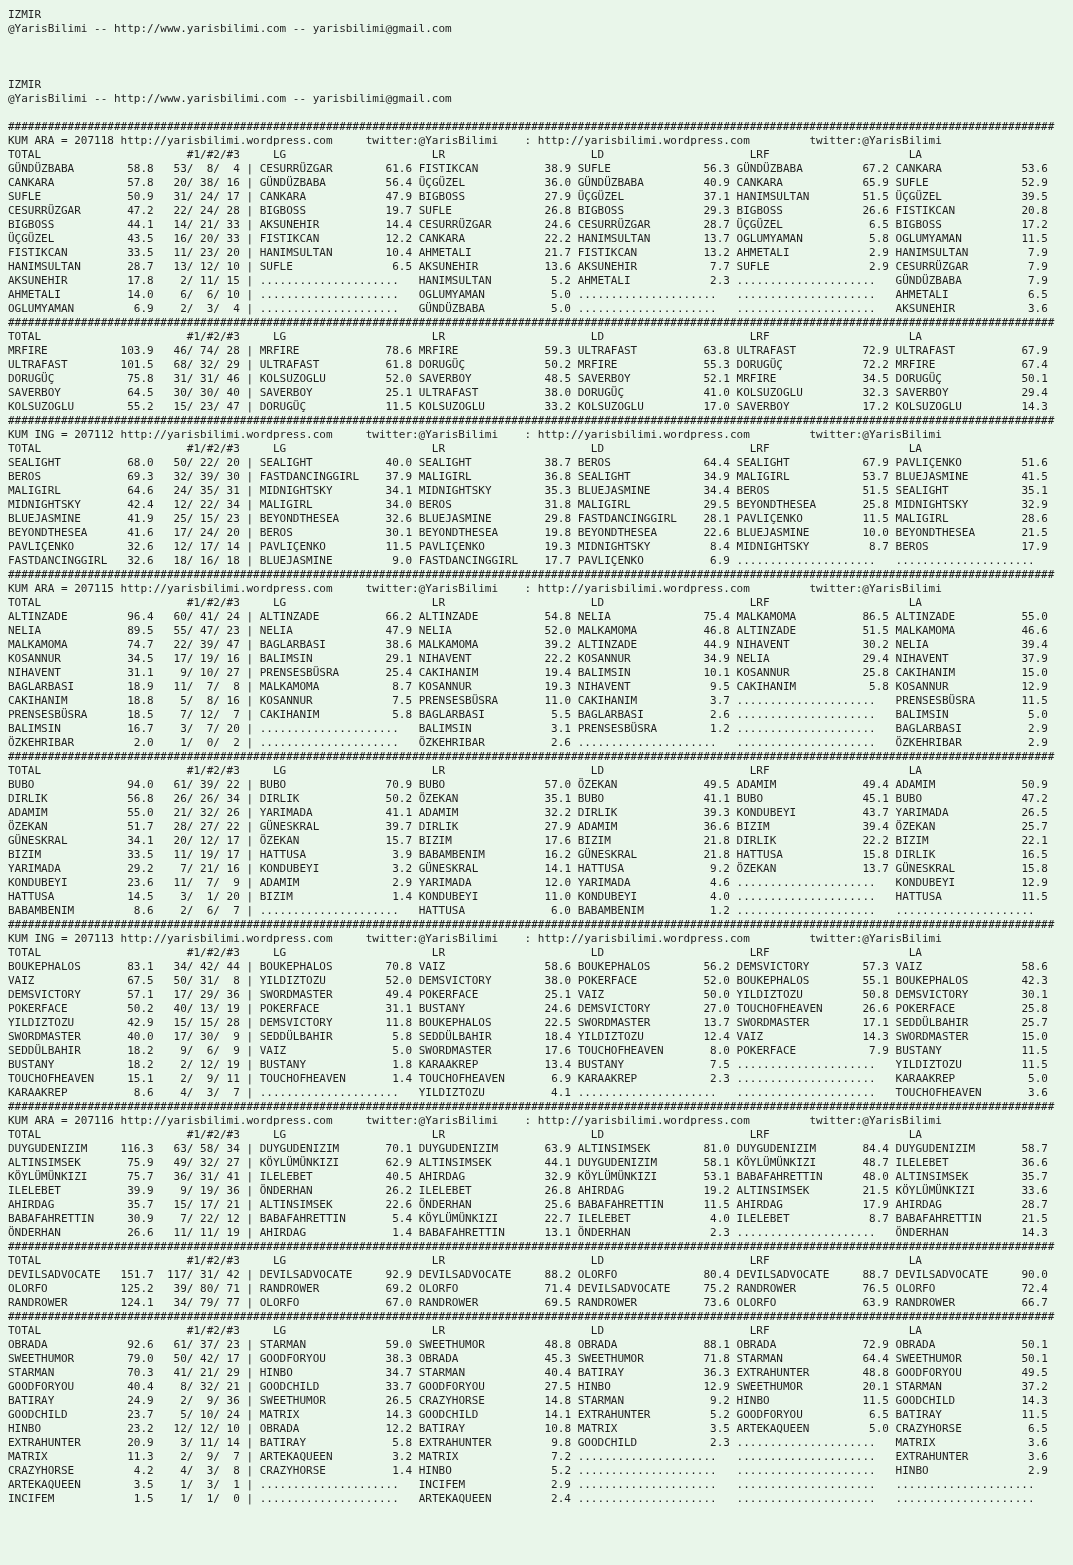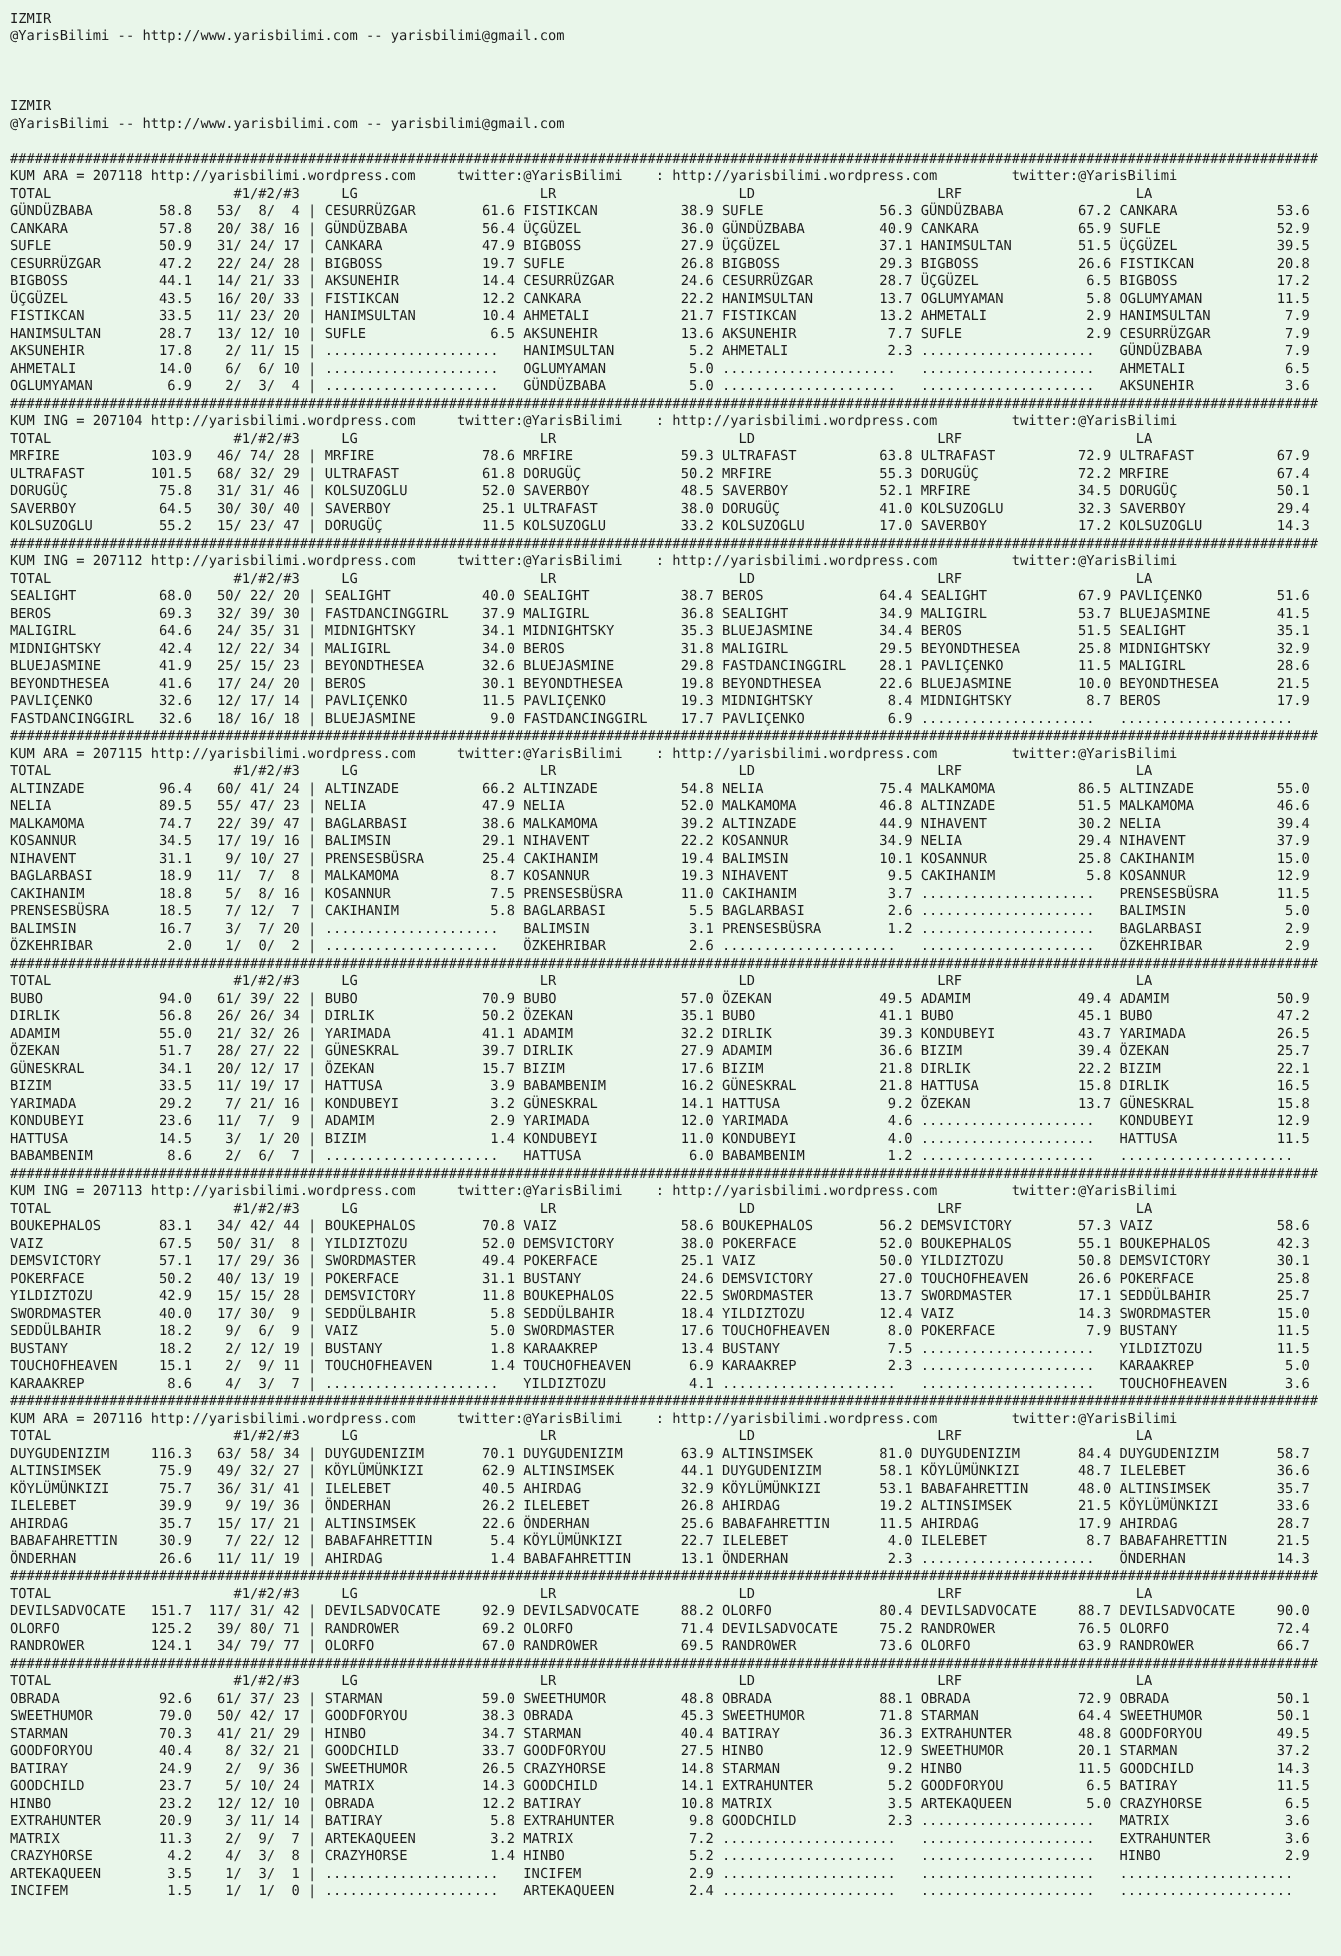--- a/index.html
+++ b/index.html
@@ -50,21 +50,20 @@
         <span class="line"><span>BIGBOSS          </span><span> 44.1</span><span>  </span><span> 14/ 21/ 33</span><span> | </span><span>AKSUNEHIR         </span><span> 14.4 </span><span>CESURRÜZGAR       </span><span> 24.6 </span><span>CESURRÜZGAR       </span><span> 28.7 </span><span>ÜÇGÜZEL           </span><span>  6.5 </span><span>BIGBOSS           </span><span> 17.2 </span></span>
         <span class="line"><span>ÜÇGÜZEL          </span><span> 43.5</span><span>  </span><span> 16/ 20/ 33</span><span> | </span><span>FISTIKCAN         </span><span> 12.2 </span><span>CANKARA           </span><span> 22.2 </span><span>HANIMSULTAN       </span><span> 13.7 </span><span>OGLUMYAMAN        </span><span>  5.8 </span><span>OGLUMYAMAN        </span><span> 11.5 </span></span>
         <span class="line"><span>FISTIKCAN        </span><span> 33.5</span><span>  </span><span> 11/ 23/ 20</span><span> | </span><span>HANIMSULTAN       </span><span> 10.4 </span><span>AHMETALI          </span><span> 21.7 </span><span>FISTIKCAN         </span><span> 13.2 </span><span>AHMETALI          </span><span>  2.9 </span><span>HANIMSULTAN       </span><span>  7.9 </span></span>
         <span class="line"><span>HANIMSULTAN      </span><span> 28.7</span><span>  </span><span> 13/ 12/ 10</span><span> | </span><span>SUFLE             </span><span>  6.5 </span><span>AKSUNEHIR         </span><span> 13.6 </span><span>AKSUNEHIR         </span><span>  7.7 </span><span>SUFLE             </span><span>  2.9 </span><span>CESURRÜZGAR       </span><span>  7.9 </span></span>
         <span class="line"><span>AKSUNEHIR        </span><span> 17.8</span><span>  </span><span>  2/ 11/ 15</span><span> | </span><span>.....................   </span><span>HANIMSULTAN       </span><span>  5.2 </span><span>AHMETALI          </span><span>  2.3 </span><span>.....................   </span><span>GÜNDÜZBABA        </span><span>  7.9 </span></span>
         <span class="line"><span>AHMETALI         </span><span> 14.0</span><span>  </span><span>  6/  6/ 10</span><span> | </span><span>.....................   </span><span>OGLUMYAMAN        </span><span>  5.0 </span><span>.....................   </span><span>.....................   </span><span>AHMETALI          </span><span>  6.5 </span></span>
         <span class="line"><span>OGLUMYAMAN       </span><span>  6.9</span><span>  </span><span>  2/  3/  4</span><span> | </span><span>.....................   </span><span>GÜNDÜZBABA        </span><span>  5.0 </span><span>.....................   </span><span>.....................   </span><span>AKSUNEHIR         </span><span>  3.6 </span></span>
       </div>
       <div class="sec">
         <span class="line">##############################################################################################################################################################</span>
-        <span class="line"><span>KUM ING = 207104 </span><span>http://yarisbilimi.wordpress.com</span><span>     </span><span>twitter:@YarisBilimi</span><span>    : </span><span>http://yarisbilimi.wordpress.com</span><span>         </span><span>twitter:@YarisBilimi</span></span>
         <span class="line">TOTAL                      #1/#2/#3     LG                      LR                      LD                      LRF                     LA                    </span>
         <span class="line"><span>MRFIRE           </span><span>103.9</span><span>  </span><span> 46/ 74/ 28</span><span> | </span><span>MRFIRE            </span><span> 78.6 </span><span>MRFIRE            </span><span> 59.3 </span><span>ULTRAFAST         </span><span> 63.8 </span><span>ULTRAFAST         </span><span> 72.9 </span><span>ULTRAFAST         </span><span> 67.9 </span></span>
         <span class="line"><span>ULTRAFAST        </span><span>101.5</span><span>  </span><span> 68/ 32/ 29</span><span> | </span><span>ULTRAFAST         </span><span> 61.8 </span><span>DORUGÜÇ           </span><span> 50.2 </span><span>MRFIRE            </span><span> 55.3 </span><span>DORUGÜÇ           </span><span> 72.2 </span><span>MRFIRE            </span><span> 67.4 </span></span>
         <span class="line"><span>DORUGÜÇ          </span><span> 75.8</span><span>  </span><span> 31/ 31/ 46</span><span> | </span><span>KOLSUZOGLU        </span><span> 52.0 </span><span>SAVERBOY          </span><span> 48.5 </span><span>SAVERBOY          </span><span> 52.1 </span><span>MRFIRE            </span><span> 34.5 </span><span>DORUGÜÇ           </span><span> 50.1 </span></span>
         <span class="line"><span>SAVERBOY         </span><span> 64.5</span><span>  </span><span> 30/ 30/ 40</span><span> | </span><span>SAVERBOY          </span><span> 25.1 </span><span>ULTRAFAST         </span><span> 38.0 </span><span>DORUGÜÇ           </span><span> 41.0 </span><span>KOLSUZOGLU        </span><span> 32.3 </span><span>SAVERBOY          </span><span> 29.4 </span></span>
         <span class="line"><span>KOLSUZOGLU       </span><span> 55.2</span><span>  </span><span> 15/ 23/ 47</span><span> | </span><span>DORUGÜÇ           </span><span> 11.5 </span><span>KOLSUZOGLU        </span><span> 33.2 </span><span>KOLSUZOGLU        </span><span> 17.0 </span><span>SAVERBOY          </span><span> 17.2 </span><span>KOLSUZOGLU        </span><span> 14.3 </span></span>
       </div>
       <div class="sec">
         <span class="line">##############################################################################################################################################################</span>
         <span class="line"><span>KUM ING = 207112 </span><span>http://yarisbilimi.wordpress.com</span><span>     </span><span>twitter:@YarisBilimi</span><span>    : </span><span>http://yarisbilimi.wordpress.com</span><span>         </span><span>twitter:@YarisBilimi</span></span>

